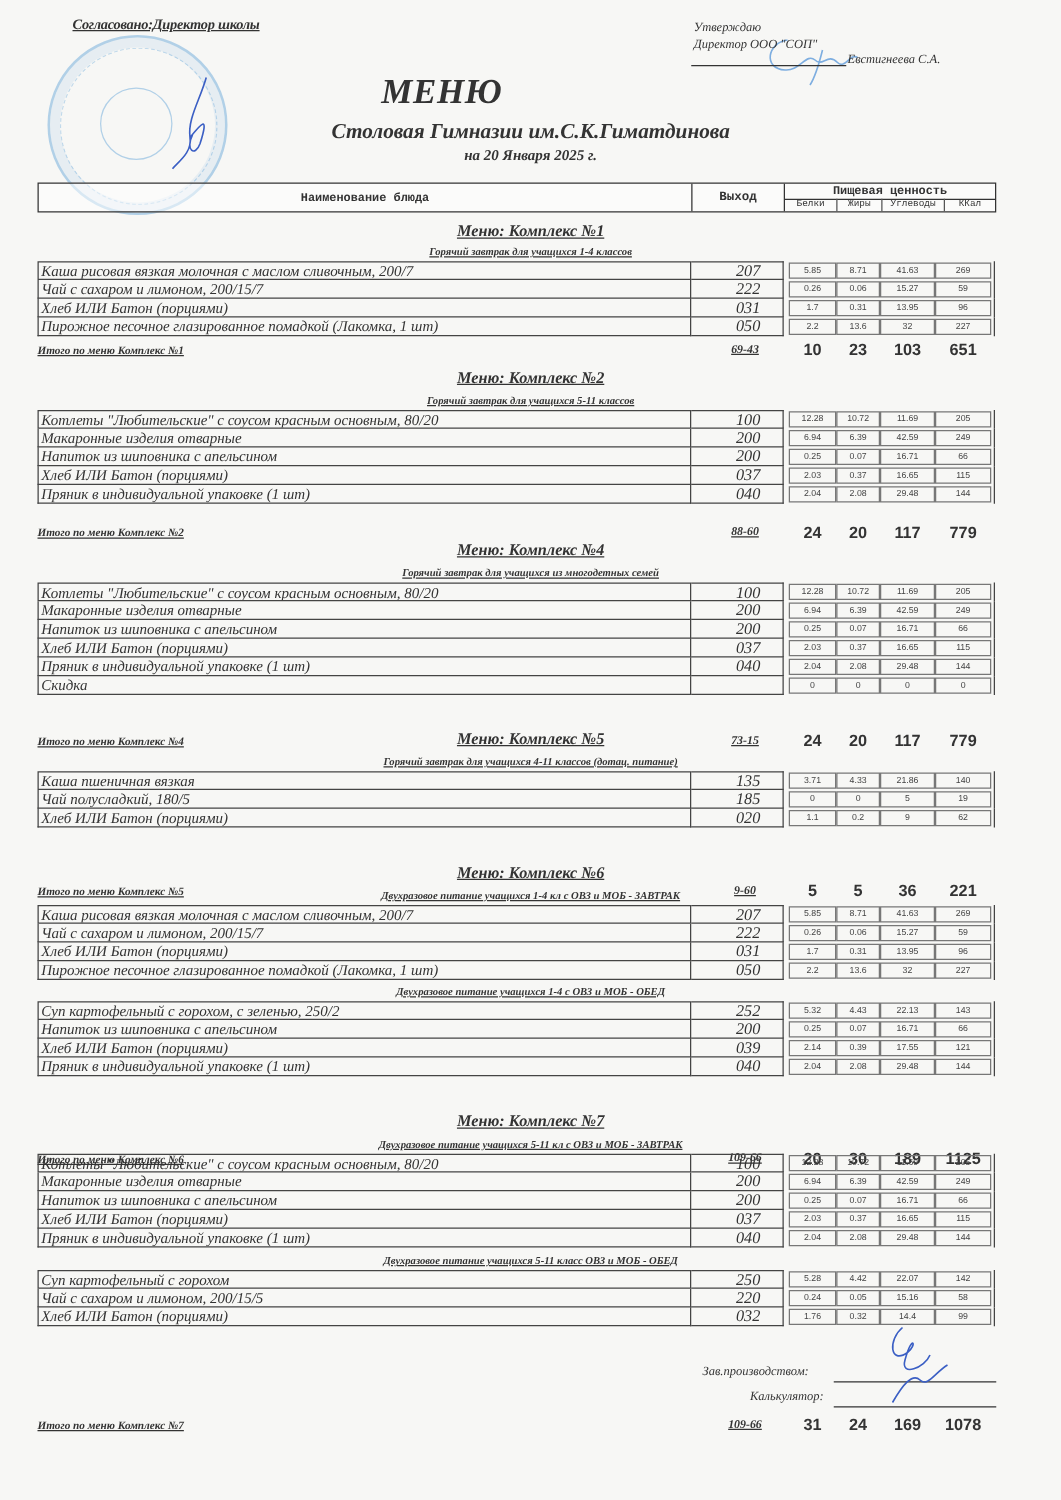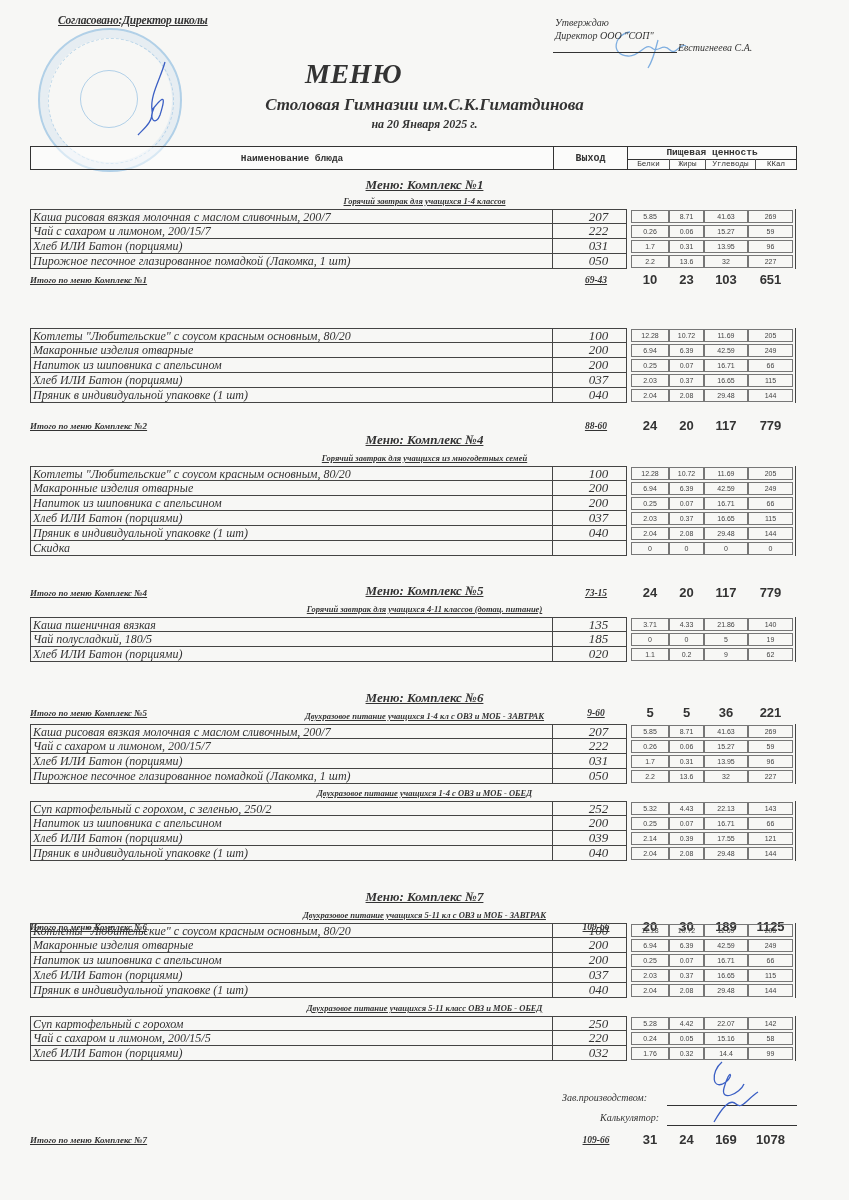--- a/index.html
+++ b/index.html
@@ -174,20 +174,22 @@
       </div>
     </div>
     <div class="abs dish-table total" style="top: 274px;">
       <div class="lbl">Итого по меню Комплекс №1</div>
       <div class="out">69-43</div>
       <div class="n" style="left: 601px; width: 38px;">10</div>
       <div class="n" style="left: 639px; width: 35px;">23</div>
       <div class="n" style="left: 674px; width: 44px;">103</div>
       <div class="n" style="left: 718px; width: 45px;">651</div>
     </div>
+    <div class="abs menu-title" style="top: 294px;">Меню: Комплекс №2</div>
+    <div class="abs group-title" style="top: 315px;">Горячий завтрак для учащихся 5-11 классов</div>
     <div class="abs dish-table" style="top: 328px;">
       <div class="row">
         <div class="name">Котлеты  "Любительские" с соусом красным основным, 80/20</div>
         <div class="out">100</div>
         <div class="n b">12.28</div>
         <div class="n f">10.72</div>
         <div class="n u">11.69</div>
         <div class="n k">205</div>
         <div class="frame-r"></div>
       </div>

